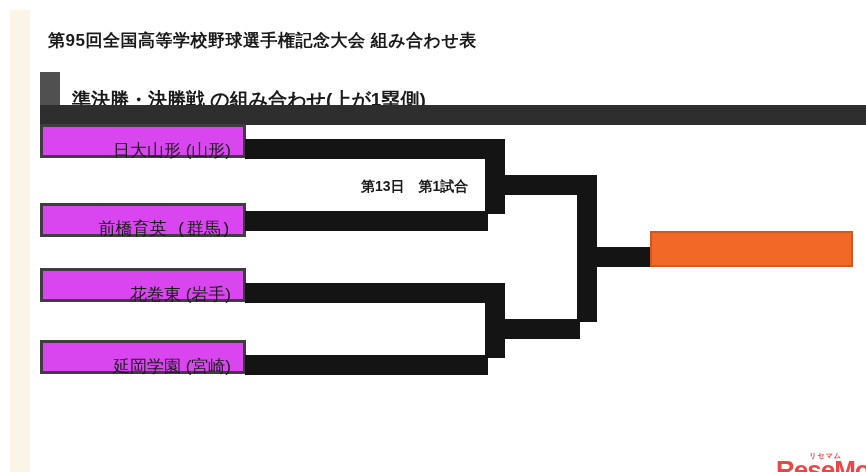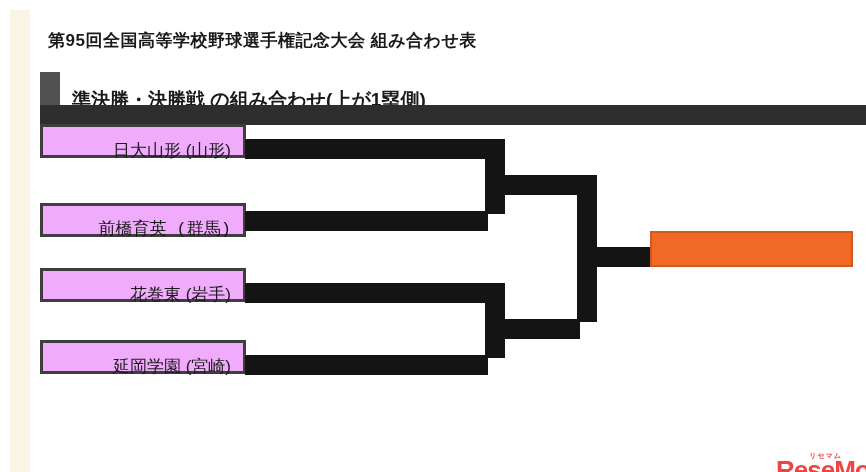--- a/index.html
+++ b/index.html
@@ -32,21 +32,21 @@
     position:absolute; left:52px; top:67px;
     font-size:19px; font-weight:bold; white-space:nowrap;text-decoration:underline;
   }
   .section-underline {
     position:absolute; left:30px; top:95px; width:836px; height:2px;
     background:#2e2e2e;
   }
 
   .team-box {
     position:absolute; left:30px; width:206px; height:34px;
-    background:#f0abfc; border:3px solid #3e3e3e;
+    background:#d946ef; border:3px solid #3e3e3e;
     font-size:17px; line-height:27px; text-align:right;
     padding-right:2px; white-space:nowrap;
   }
   .tb1 { top:114px; }
   .tb2 { top:193px;font-family:Liberation Mono, monospace; }
   .tb3 { top:258px; }
   .tb4 { top:330px; }
 
   .bl { position:absolute; background:#141414; }
   
@@ -127,20 +127,21 @@
   <div class="bl l-o1"></div>
 
   <div class="bl l-h3"></div>
   <div class="bl l-h4"></div>
   <div class="bl l-v2"></div>
   <div class="bl l-o2"></div>
 
   <div class="bl l-vf"></div>
   <div class="bl l-of"></div>
 
+  <div class="match-label ml1">第13日　第1試合</div>
 
   <div class="winner-box" style="background: rgb(242, 104, 39); border-color: rgb(208, 89, 30);"></div>
 
   <div class="logo" style="color: #ef4444;">
     <span class="logo-ruby">リセマム</span>
     <span class="logo-main"><span>ReseMom</span><span>.</span></span>
   </div>
 
   <div class="bottom-divider"></div>
 

